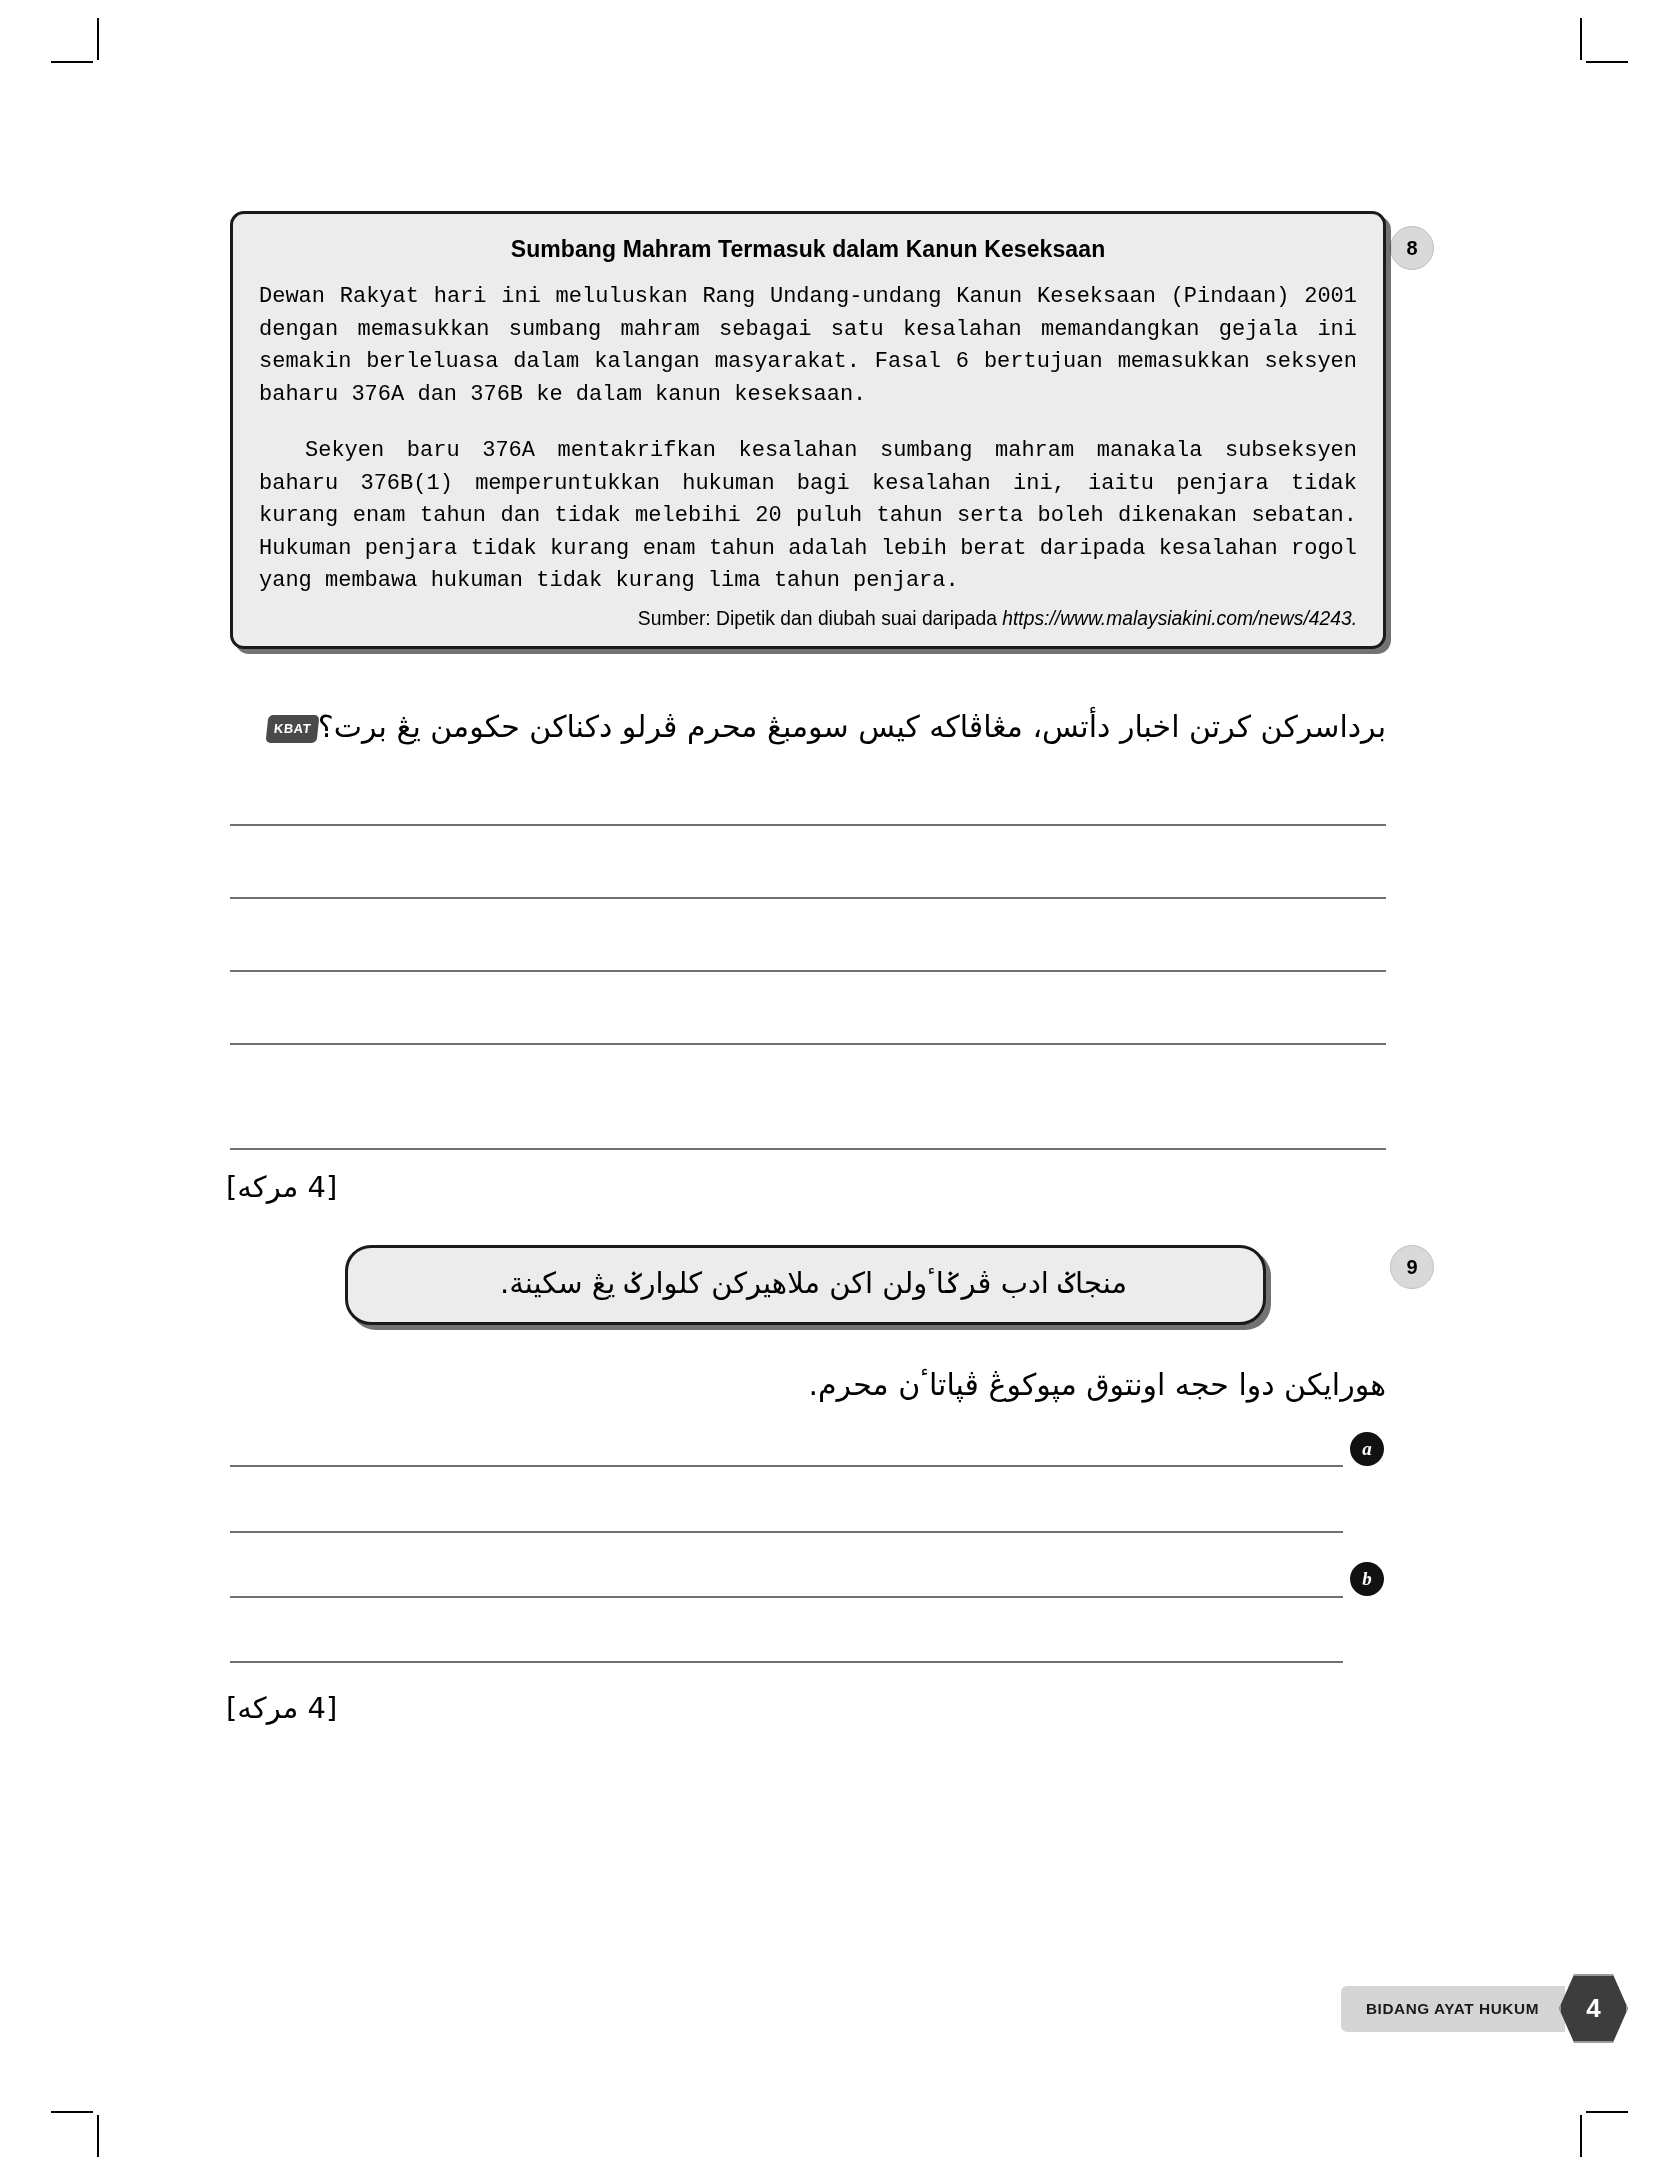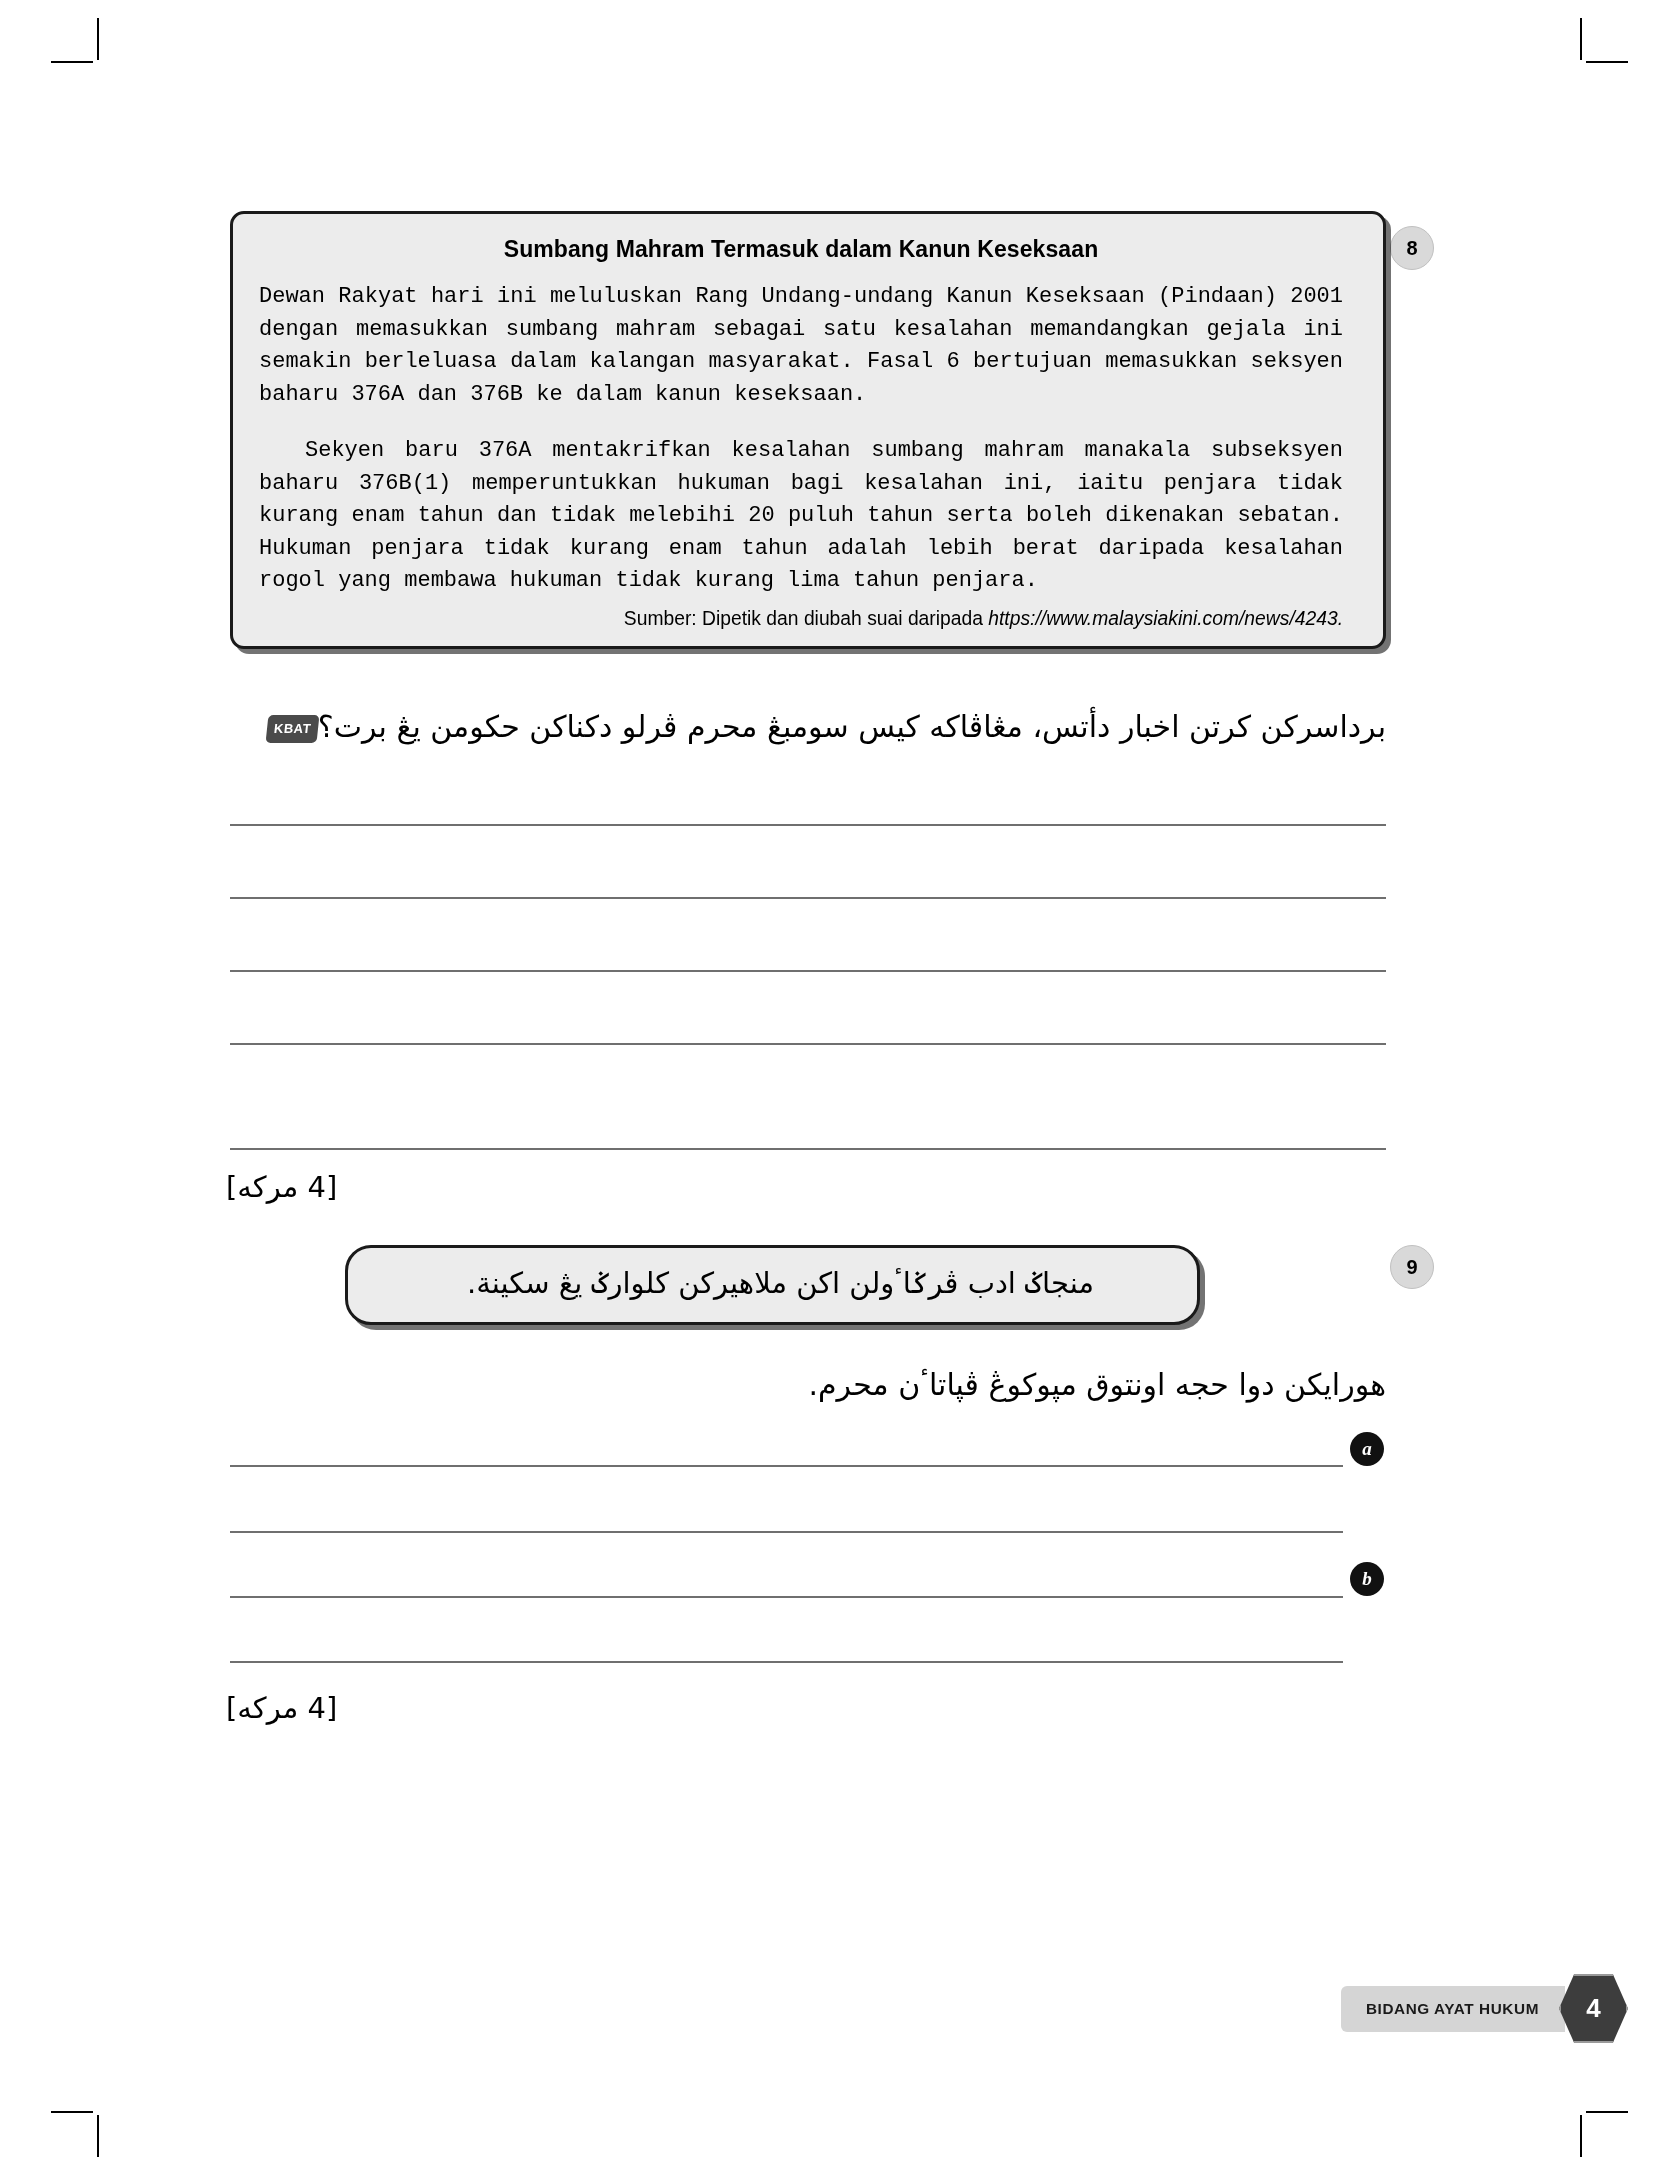--- a/index.html
+++ b/index.html
@@ -35,21 +35,21 @@
   
   .news-box {
     position: absolute;
     left: 230px;
     top: 211px;
     width: 1156px;
     box-sizing: border-box;
     border: 3px solid #1a1a1a;
     border-radius: 14px;
     background: #ececec;
-    padding: 22px 40px 16px 26px;
+    padding: 22px 26px 16px 26px;
     box-shadow: 5px 5px 0 rgba(0,0,0,0.55);
   }
   .news-title {
     text-align: center;
     font-size: 23px;
     font-weight: bold;
     letter-spacing: 0.1px;
     margin-bottom: 18px;
   }
   .news-p {
@@ -127,21 +127,21 @@
     direction: rtl;
     font-family: "DejaVu Sans", "Liberation Sans", sans-serif;
     font-size: 29px;
   }
 
   
   .stmt-box {
     position: absolute;
     left: 345px;
     top: 1245px;
-    width: 855px;
+    width: 921px;
     box-sizing: border-box;
     border: 3px solid #1a1a1a;
     border-radius: 26px;
     background: #ececec;
     padding: 14px 30px 16px 46px;
     box-shadow: 5px 5px 0 rgba(0,0,0,0.55);
   }
   .stmt-text {
     direction: rtl;
     text-align: center;

